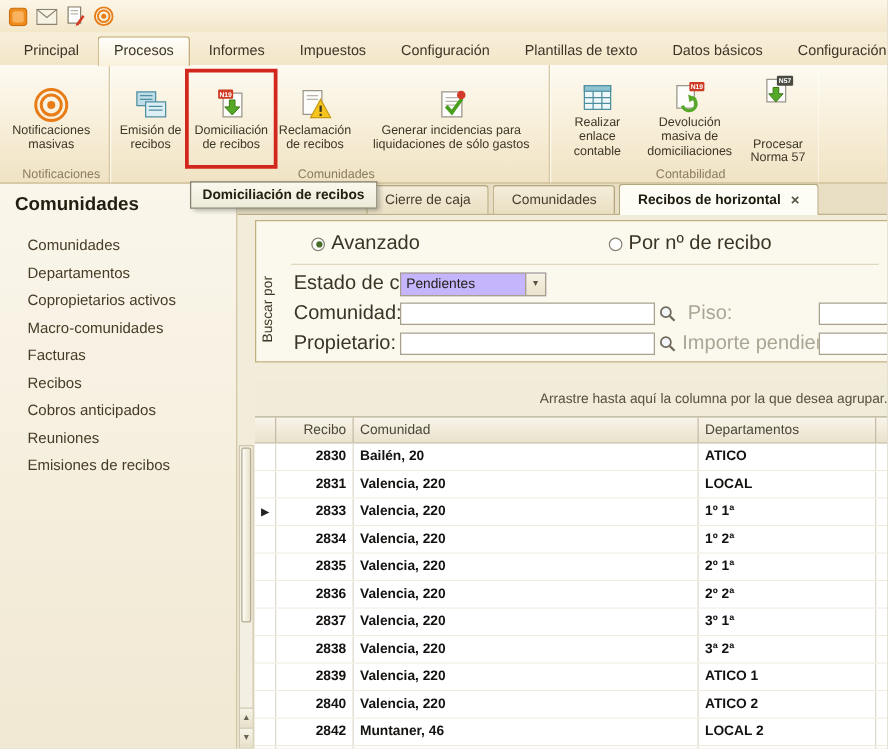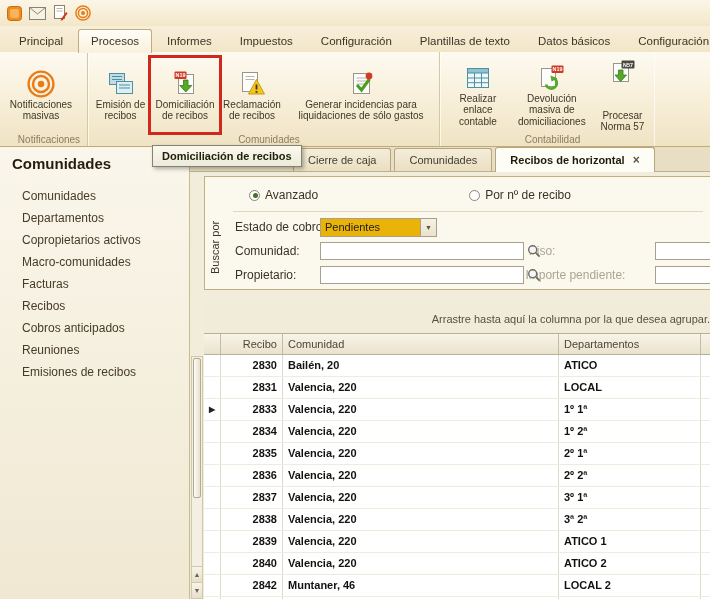--- a/index.html
+++ b/index.html
@@ -56,23 +56,23 @@
   .doctab.closable .close{ display:inline-block; }
   
   .fpanel{ position:absolute; left:14px; top:29px; right:-2px; height:114px;
     background:#fbf8ed; border:1px solid #c2ae7e; }
   .vlabel{ position:absolute; left:2px; top:32px; bottom:4px; width:15px; display:flex; align-items:center; justify-content:center;
     writing-mode:vertical-rl; transform:rotate(180deg); font-size:11px; color:#3c3626; }
   .fsep{ position:absolute; left:28px; right:8px; top:34px; height:1px; background:#e0d8bd; }
   .frow{ position:absolute; left:0; right:0; height:20px; display:flex; align-items:center; }
   .radio{ width:11px; height:11px; border-radius:50%; border:1px solid #8a8578; background:#fff; position:relative; }
   .radio.sel::after{ content:""; position:absolute; left:2.5px; top:2.5px; width:5px; height:5px; border-radius:50%; background:#4a6e2a; }
-  .flabel{ font-size:12px; color:#3a3425; }
+  .flabel{ font-size:16px; color:#3a3425; }
   .flabel.grey{ color:#aaa594; }
-  .combo{ position:absolute; left:115px; width:117px; height:19px; background:#eab308; border:1px solid #a8a08c; display:flex; }
+  .combo{ position:absolute; left:115px; width:117px; height:19px; background:#c4b5fd; border:1px solid #a8a08c; display:flex; }
   .combo .val{ flex:1; font-size:11px; padding:2px 0 0 4px; color:#23201a; }
   .combo .arrowbtn{ width:16px; border-left:1px solid #a8a08c; background:linear-gradient(#f6f2e3,#e9e2cc);
     font-size:7px; color:#5a5444; display:flex; align-items:center; justify-content:center; }
   .tinput{ position:absolute; left:115px; width:204px; height:18px; background:#fff; border:1px solid #a8a08c; }
   .cutinput{ position:absolute; left:450px; right:-2px; height:18px; background:#fff; border:1px solid #a8a08c; }
   .mag{ position:absolute; left:322px; width:15px; height:15px; }
   
   .grid{ position:absolute; left:14px; top:158px; right:0; bottom:0; overflow:hidden; }
   .groupby{ height:28px; line-height:28px; padding-left:5px; font-size:11px; color:#56503e; background:#f1ebd9;text-align:right; }
   .ghead{ display:flex; height:22px; background:linear-gradient(#f8f4e9,#e9e2cc);

